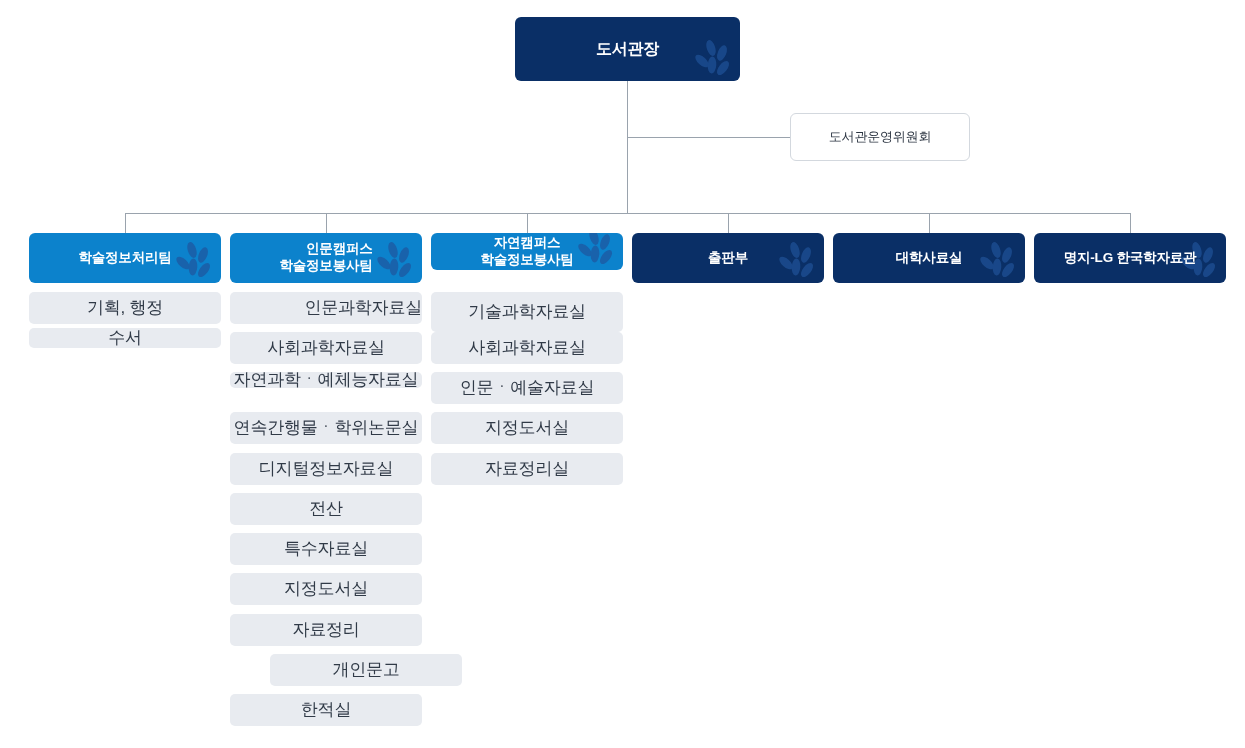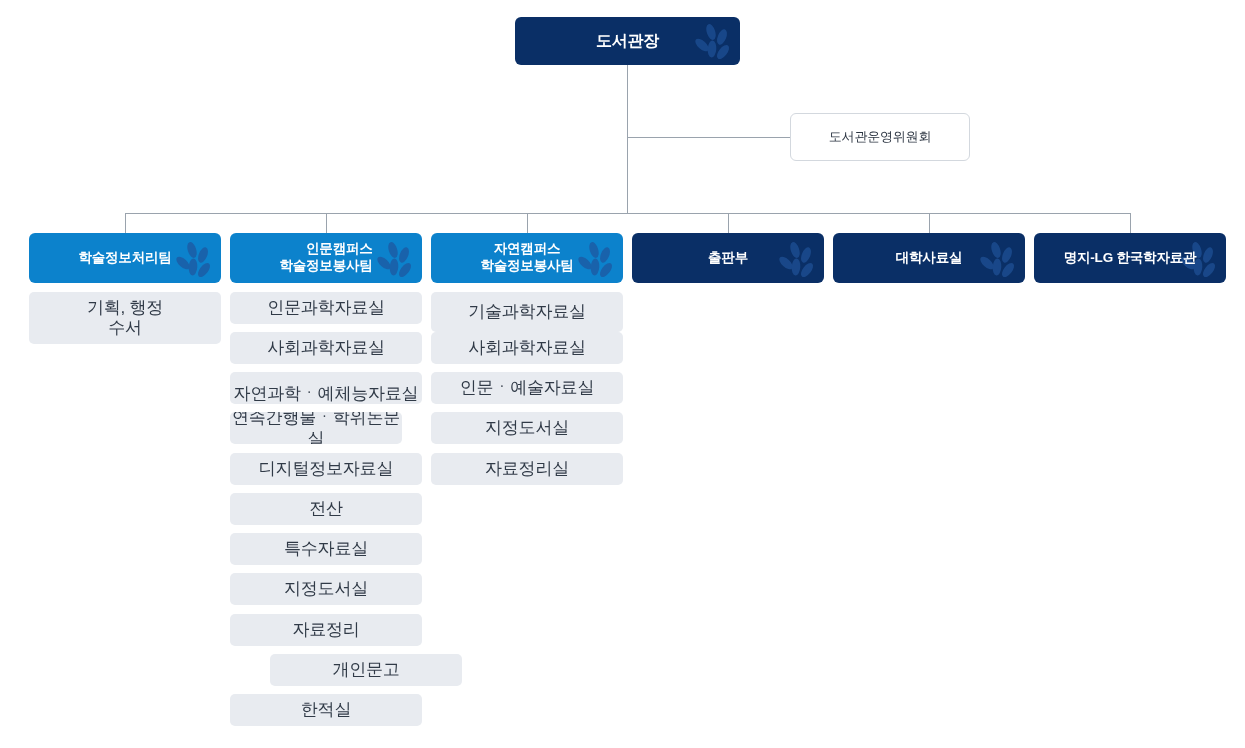--- a/index.html
+++ b/index.html
@@ -107,21 +107,21 @@
   <div class="line v" style="left:627px; top:65px; height:149px;"></div>
   <div class="line h" style="left:627px; top:137px; width:164px;"></div>
   <div class="line h" style="left:125px; top:213px; width:1005px;"></div>
   <div class="line v" style="left:125px; top:213px; height:20px;"></div>
   <div class="line v" style="left:326px; top:213px; height:20px;"></div>
   <div class="line v" style="left:527px; top:213px; height:20px;"></div>
   <div class="line v" style="left:728px; top:213px; height:20px;"></div>
   <div class="line v" style="left:929px; top:213px; height:20px;"></div>
   <div class="line v" style="left:1130px; top:213px; height:20px;"></div>
 
-  <div class="node navy" style="left:515px; top:17px; width:225px; height:48px;">
+  <div class="node navy" style="left:515px; top:17px; width:225px; height:64px;">
     <span class="label">도서관장</span>
     <span class="leaf">
       <svg viewBox="0 0 46 40" xmlns="http://www.w3.org/2000/svg">
         <g fill="#1b4a8c" opacity="0.92">
           <ellipse cx="23" cy="9" rx="4.2" ry="8.2" transform="rotate(-18 23 9)"></ellipse>
           <ellipse cx="34" cy="14" rx="4.2" ry="8.2" transform="rotate(22 34 14)"></ellipse>
           <ellipse cx="14" cy="22" rx="4.2" ry="8.2" transform="rotate(-48 14 22)"></ellipse>
           <ellipse cx="24" cy="26" rx="4.3" ry="8.4" transform="rotate(4 24 26)"></ellipse>
           <ellipse cx="35" cy="29" rx="4.2" ry="8.2" transform="rotate(38 35 29)"></ellipse>
         </g>
@@ -157,21 +157,21 @@
           <ellipse cx="23" cy="9" rx="4.2" ry="8.2" transform="rotate(-18 23 9)"></ellipse>
           <ellipse cx="34" cy="14" rx="4.2" ry="8.2" transform="rotate(22 34 14)"></ellipse>
           <ellipse cx="14" cy="22" rx="4.2" ry="8.2" transform="rotate(-48 14 22)"></ellipse>
           <ellipse cx="24" cy="26" rx="4.3" ry="8.4" transform="rotate(4 24 26)"></ellipse>
           <ellipse cx="35" cy="29" rx="4.2" ry="8.2" transform="rotate(38 35 29)"></ellipse>
         </g>
       </svg>
     </span>
   </div>
 
-  <div class="node blue lvl2" style="left:431px; top:233px; width:192px; height:50px;">
+  <div class="node blue lvl2" style="left:431px; top:233px; width:192px; height:37px;">
     <span class="label">자연캠퍼스
 학술정보봉사팀</span>
     <span class="leaf">
       <svg viewBox="0 0 46 40" xmlns="http://www.w3.org/2000/svg">
         <g fill="#1b5fa8" opacity="0.9">
           <ellipse cx="23" cy="9" rx="4.2" ry="8.2" transform="rotate(-18 23 9)"></ellipse>
           <ellipse cx="34" cy="14" rx="4.2" ry="8.2" transform="rotate(22 34 14)"></ellipse>
           <ellipse cx="14" cy="22" rx="4.2" ry="8.2" transform="rotate(-48 14 22)"></ellipse>
           <ellipse cx="24" cy="26" rx="4.3" ry="8.4" transform="rotate(4 24 26)"></ellipse>
           <ellipse cx="35" cy="29" rx="4.2" ry="8.2" transform="rotate(38 35 29)"></ellipse>
@@ -221,34 +221,34 @@
           <ellipse cx="24" cy="26" rx="4.3" ry="8.4" transform="rotate(4 24 26)"></ellipse>
           <ellipse cx="35" cy="29" rx="4.2" ry="8.2" transform="rotate(38 35 29)"></ellipse>
         </g>
       </svg>
     </span>
   </div>
 
   <div class="node sub" style="left:29px; top:292px; width:192px; height:32px;">
     <span class="label">기획, 행정</span>
   </div>
-  <div class="node sub" style="left:29px; top:312px; width:192px; height:32px;">
+  <div class="node sub" style="left:29px; top:328px; width:192px; height:20px;">
     <span class="label">수서</span>
   </div>
 
-  <div class="node sub" style="left:230px; top:292px; width:192px; height:32px;">
+  <div class="node sub" style="left:230px; top:292px; width:192px; height:32px;justify-content:flex-end;">
     <span class="label">인문과학자료실</span>
   </div>
   <div class="node sub" style="left:230px; top:332px; width:192px; height:32px;">
     <span class="label">사회과학자료실</span>
   </div>
-  <div class="node sub" style="left:230px; top:372px; width:192px; height:32px;align-items:flex-end;">
+  <div class="node sub" style="left:230px; top:372px; width:192px; height:16px;">
     <span class="label">자연과학ㆍ예체능자료실</span>
   </div>
-  <div class="node sub" style="left:230px; top:412px; width:172px; height:32px;">
+  <div class="node sub" style="left:230px; top:412px; width:192px; height:32px;">
     <span class="label">연속간행물ㆍ학위논문실</span>
   </div>
   <div class="node sub" style="left:230px; top:453px; width:192px; height:32px;">
     <span class="label">디지털정보자료실</span>
   </div>
   <div class="node sub" style="left:230px; top:533px; width:192px; height:32px;">
     <span class="label">특수자료실</span>
   </div>
   <div class="node sub" style="left:230px; top:493px; width:192px; height:32px;">
     <span class="label">전산</span>

